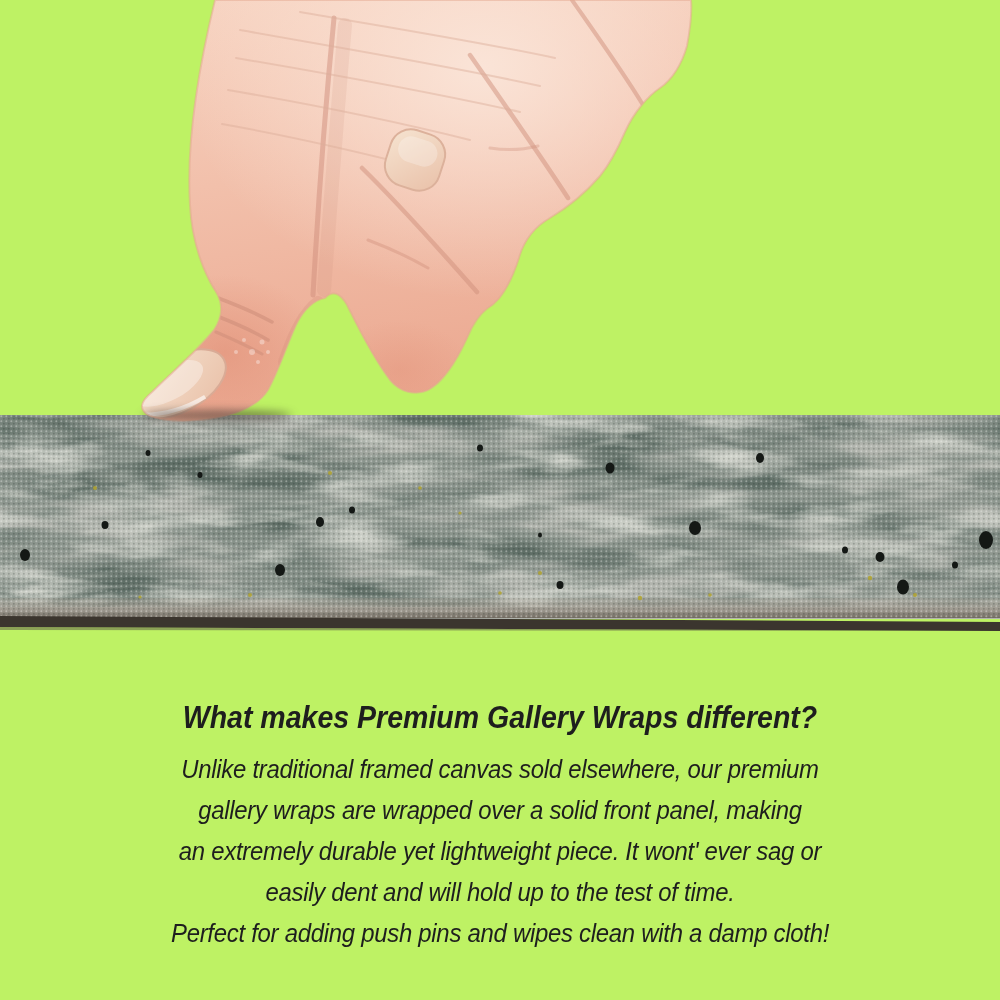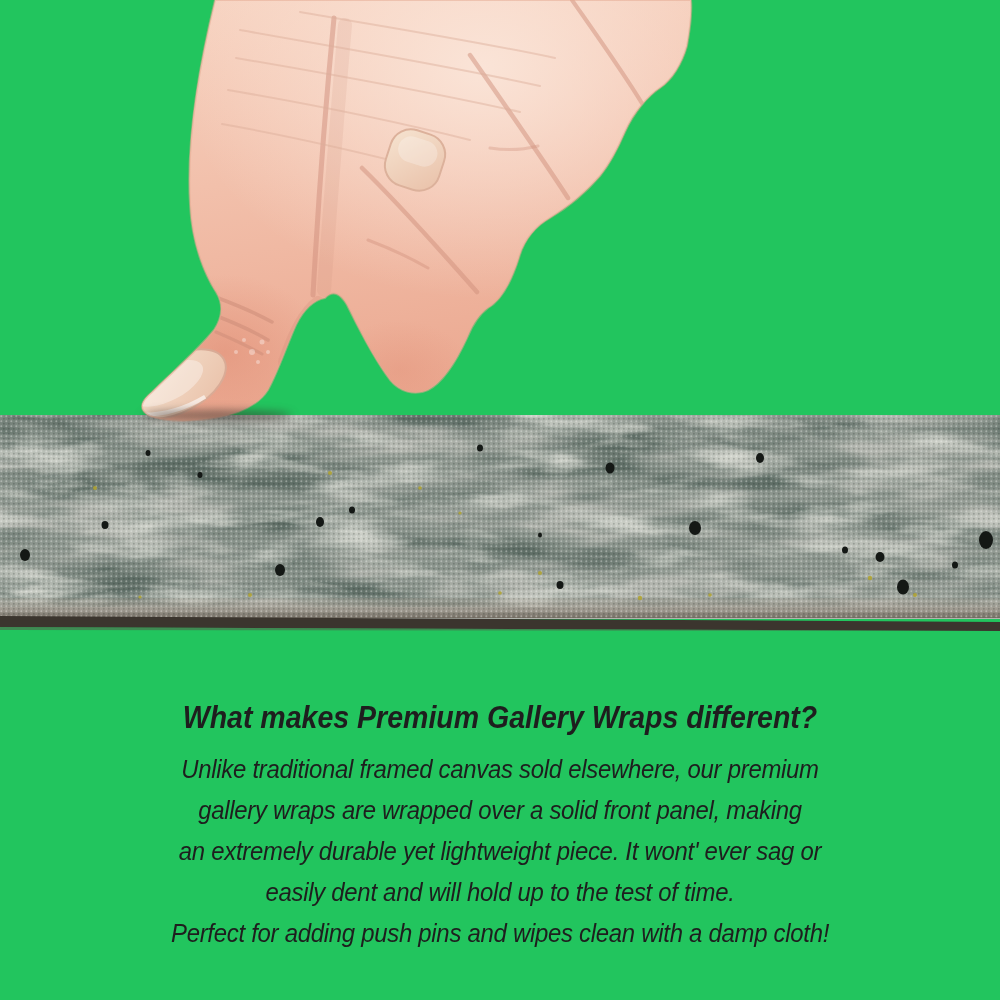--- a/index.html
+++ b/index.html
@@ -1,18 +1,18 @@
 <!DOCTYPE html>
 <html><head>
 <meta charset="utf-8">
 <style>
   html,body{margin:0;padding:0;background:#ffffff;}
   .page{
     position:relative;width:1000px;height:1000px;margin:0 auto;
-    background:#22c55e;overflow:hidden;
+    background:#bef264;overflow:hidden;
     font-family:"Liberation Sans",sans-serif;
   }
   .hand{position:absolute;left:0;top:0;z-index:2;}
   .strip{position:absolute;left:0;top:415px;width:1000px;height:216px;z-index:1;}
   .thumb-shadow{
     position:absolute;left:142px;top:410px;width:150px;height:11px;z-index:3;
     background:rgba(55,48,42,0.55);border-radius:50%;filter:blur(4px);
   }
   .copy{
     position:absolute;left:0;top:700px;width:1000px;z-index:4;

